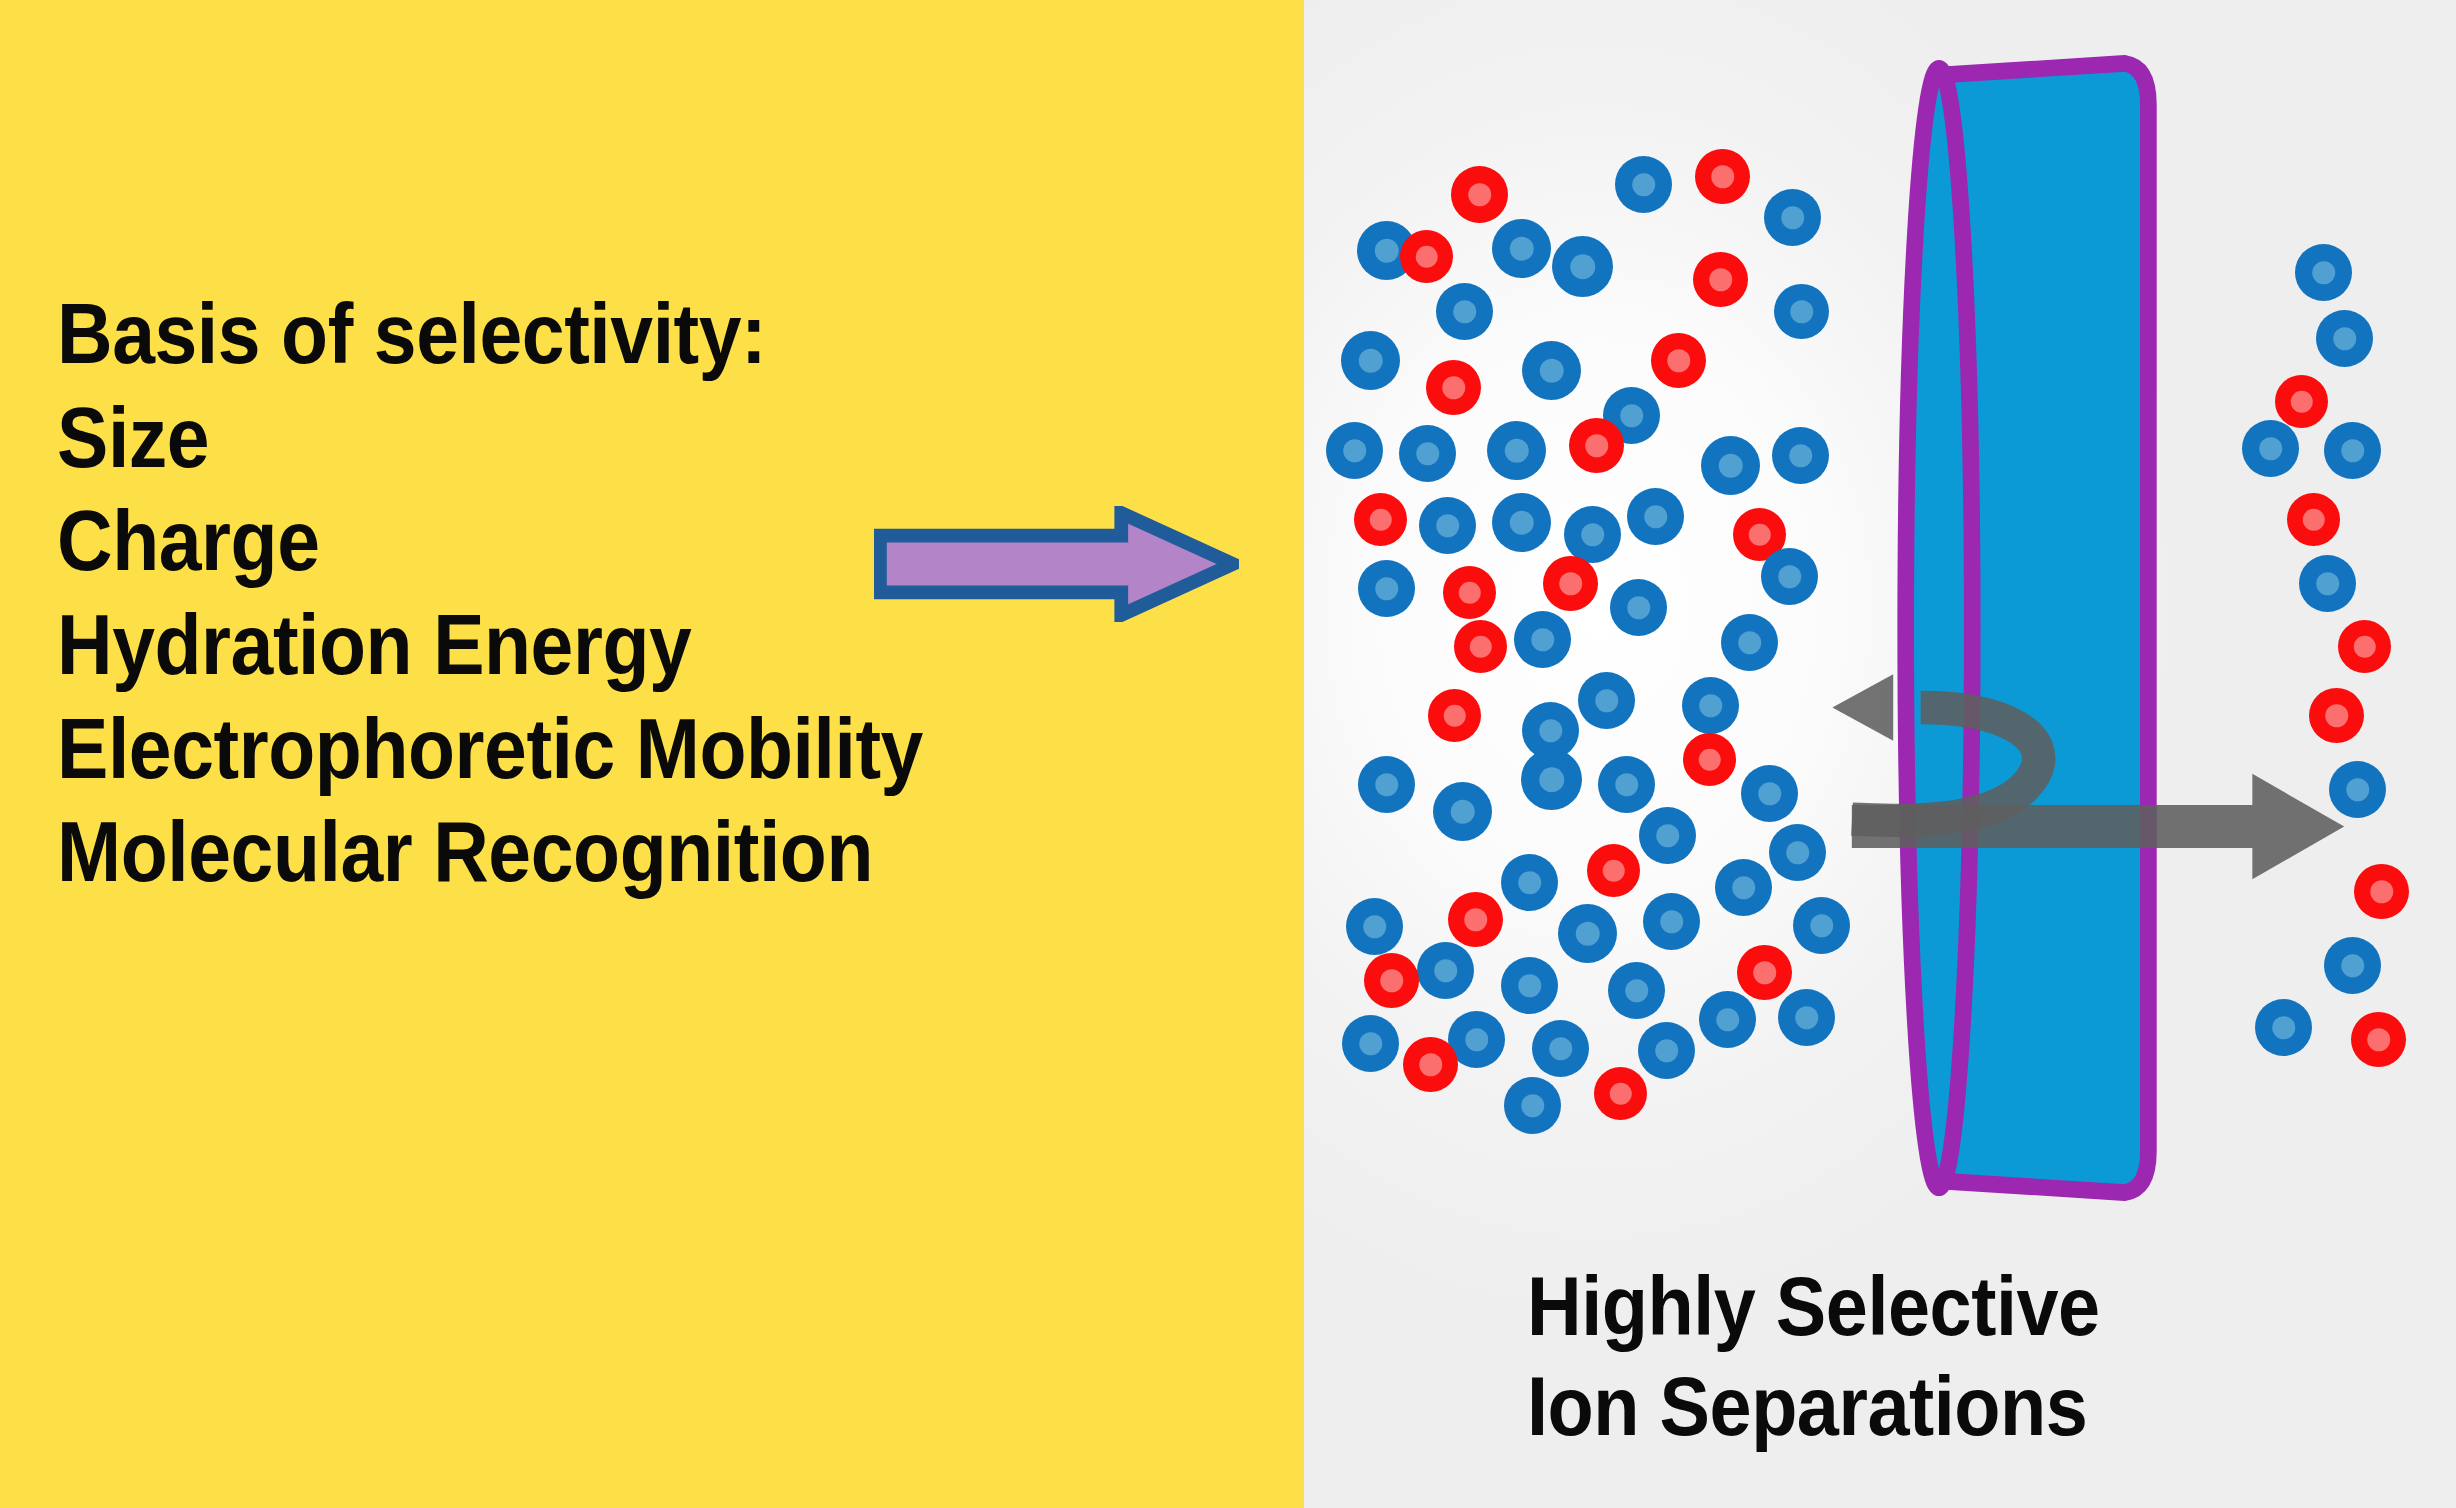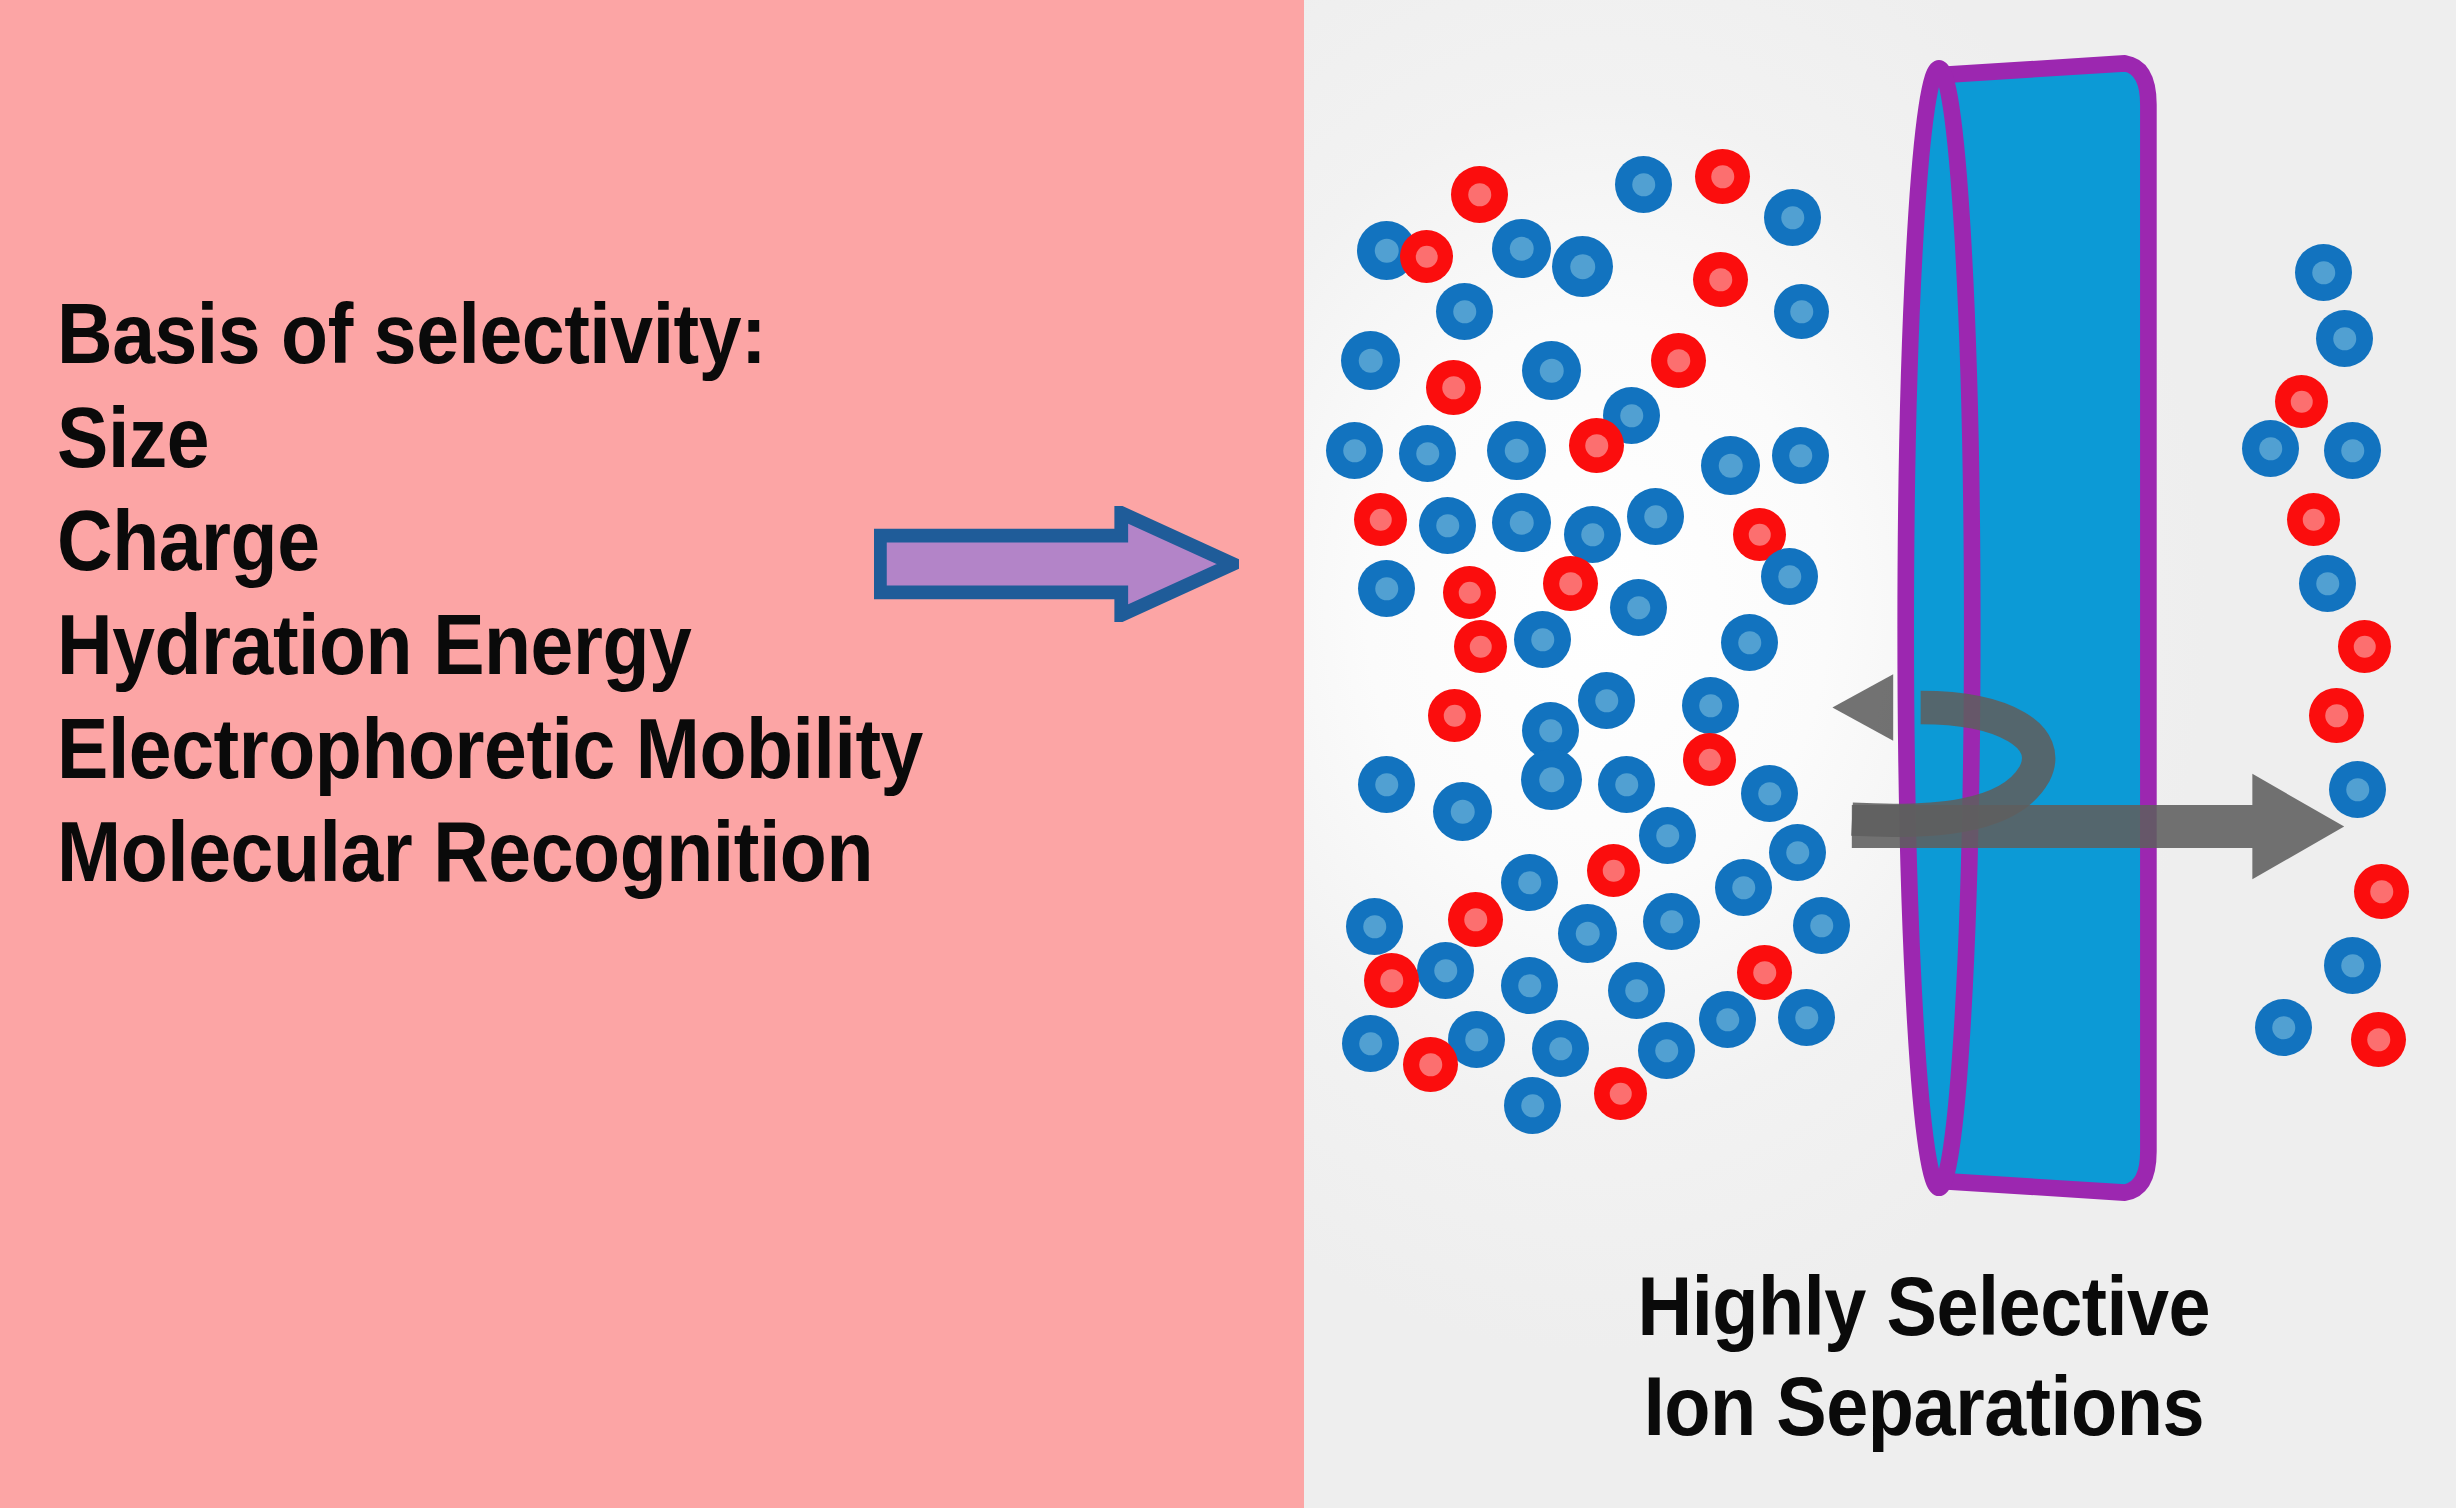--- a/index.html
+++ b/index.html
@@ -8,21 +8,21 @@
     background: #ffffff;
   }
   body {
     font-family: "Liberation Sans", sans-serif;
   }
 
   #canvas {
     position: relative;
     width: 2456px;
     height: 1508px;
-    background: #fca5a5;
+    background: #fde047;
     overflow: hidden;
   }
 
   
   #scene-backdrop {
     position: absolute;
     left: 1304px;
     top: 0;
     width: 1153px;
     height: 1508px;
@@ -104,21 +104,20 @@
   .ion-red::after {
     background: #fc6f6f;
   }
 
   
   #scene-caption {
     position: absolute;
     left: 1527px;
     top: 1257px;
     width: 882px;
-    text-align: center;
   }
   .cap-line {
     font-family: "Liberation Sans Narrow", "Liberation Sans", sans-serif;
     font-weight: 700;
     font-size: 84px;
     line-height: 1.19;
     color: #0a0a0a;
     letter-spacing: -0.5px;
     white-space: nowrap;
     transform: scaleX(0.9);

